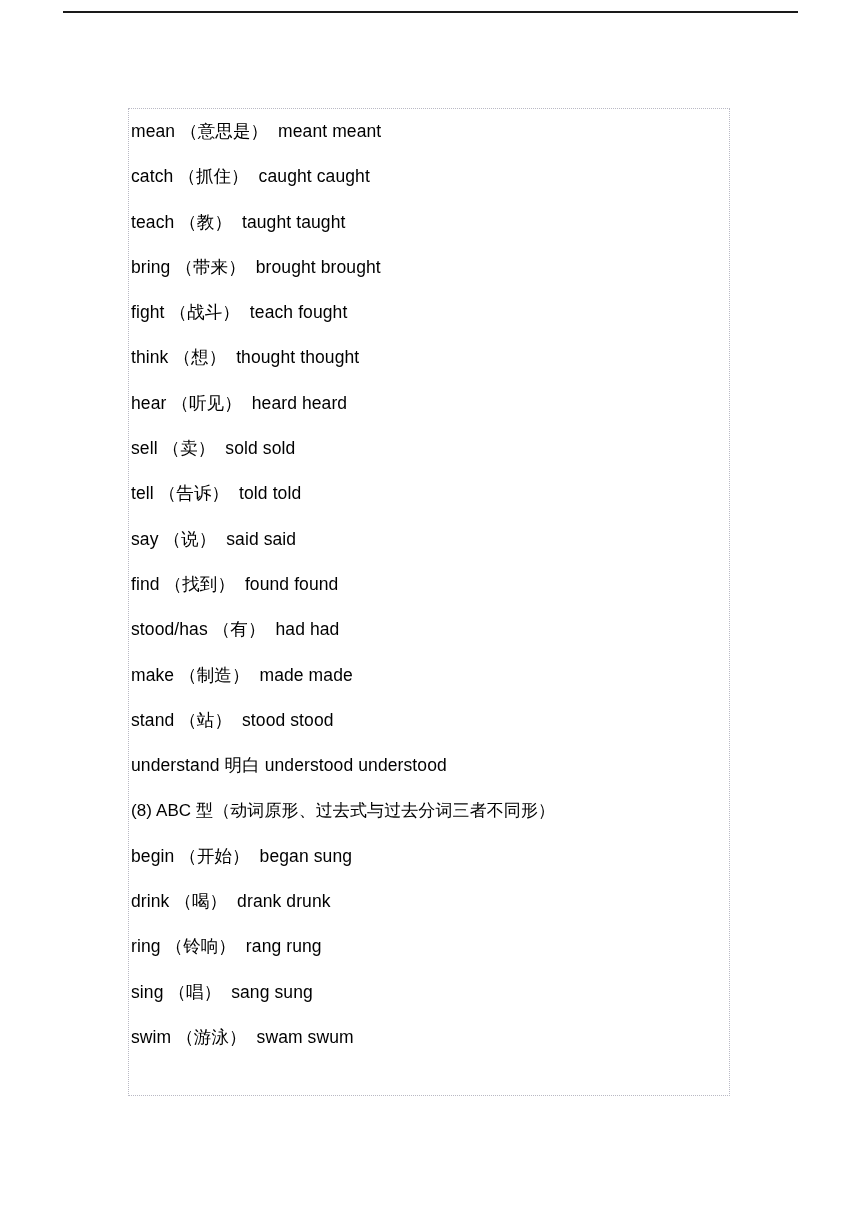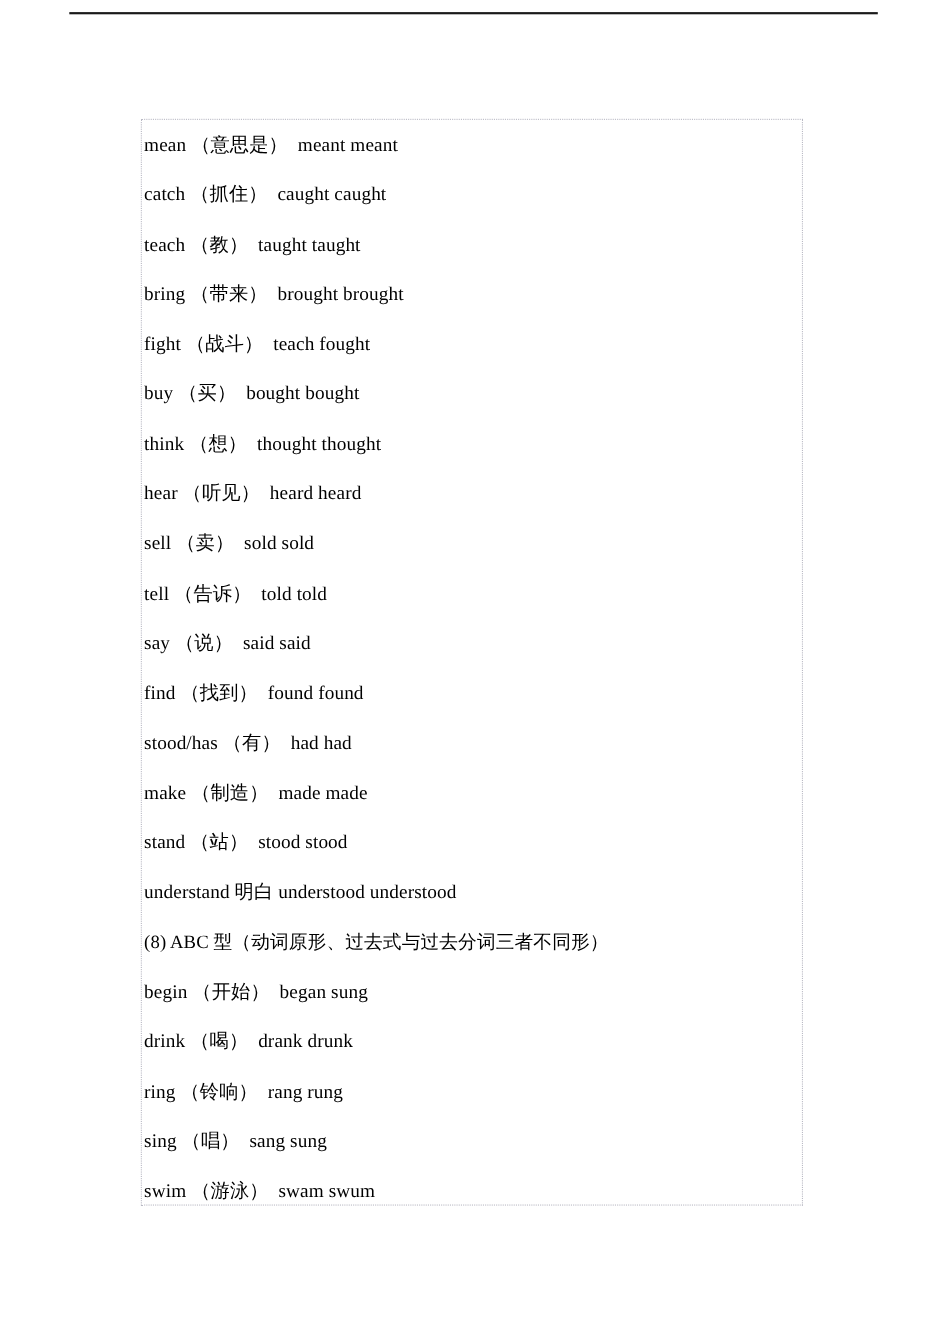--- a/index.html
+++ b/index.html
@@ -38,21 +38,20 @@
 
   
   .content-frame {
     position: absolute;
     left: 128px;
     top: 108px;
     width: 602px;
     height: 988px;
     border: 1px dotted #b9b9c4;
     box-sizing: border-box;
-    font-family: Liberation Serif, serif;
   }
 
   .verb-list {
     position: absolute;
     left: 0;
     top: 0;
     width: 100%;
     padding: 0;
     margin: 0;
     list-style: none;
@@ -79,21 +78,20 @@
 
   <div class="header-rule"></div>
 
   <div class="content-frame">
     <ul class="verb-list" id="verb-list">
         <li class="verb-line">mean （意思是）  meant meant</li>
         <li class="verb-line">catch （抓住）  caught caught</li>
         <li class="verb-line">teach （教）  taught taught</li>
         <li class="verb-line">bring （带来）  brought brought</li>
         <li class="verb-line">fight （战斗）  teach fought</li>
-        <li class="verb-line">buy （买）  bought bought</li>
         <li class="verb-line">think （想）  thought thought</li>
         <li class="verb-line">hear （听见）  heard heard</li>
         <li class="verb-line">sell （卖）  sold sold</li>
         <li class="verb-line">tell （告诉）  told told</li>
         <li class="verb-line">say （说）  said said</li>
         <li class="verb-line">find （找到）  found found</li>
         <li class="verb-line">stood/has （有）  had had</li>
         <li class="verb-line">make （制造）  made made</li>
         <li class="verb-line">stand （站）  stood stood</li>
         <li class="verb-line">understand 明白 understood understood</li>

